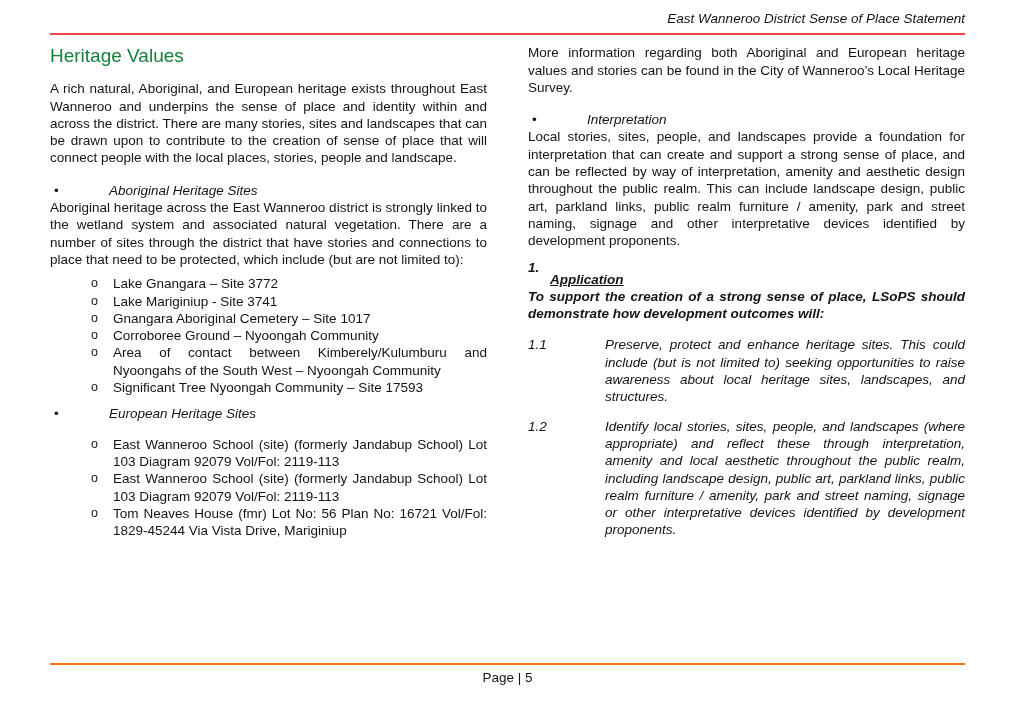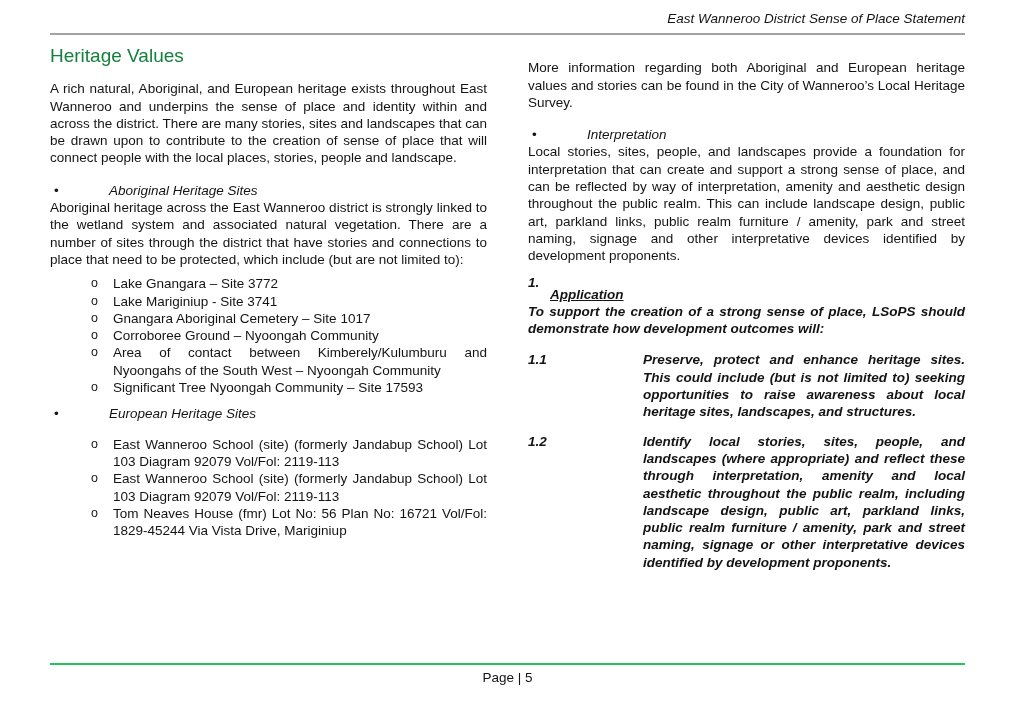--- a/index.html
+++ b/index.html
@@ -7,70 +7,70 @@
   body {
     font-family: "Liberation Sans", sans-serif;
     color: #141414;
     font-size: 13.5px;
     line-height: 17.3px;
     position: relative;
   }
   .page { padding: 10px 51px 0 50px; position: relative; height: 702px; }
 
   
-  .doc-header { border-bottom: 2px solid #a3a3a3; padding-bottom: 6px; }
+  .doc-header { border-bottom: 2px solid #ef4444; padding-bottom: 6px; }
   .doc-header .title {
     display: block;
     text-align: right;
     font-style: italic;
     font-size: 13.5px;
   }
 
   
   .columns { display: flex; gap: 41px; margin-top: 9px; }
   .col { width: 437px; }
 
   h1.section-heading {
     color: #15803d;
     font-size: 19px;
     font-weight: 400;
     line-height: 23px;
     margin-bottom: 13px;
   }
 
   p.body-text { text-align: justify; }
-  .col-right > p.body-text:first-child { margin-top: 15px; }
+  .col-right > p.body-text:first-child { margin-top: 0; }
 
   
   .bullet-row { display: flex; margin-top: 15px; }
   .bullet-row .marker { width: 59px; padding-left: 4px; flex: 0 0 auto; }
   .bullet-row .label { font-style: italic; }
 
   
   .o-list { margin-top: 7px; }
   .o-item { display: flex; }
   .o-item .marker { width: 22px; margin-left: 41px; flex: 0 0 auto; font-size: 12.5px; }
   .o-item .text { flex: 1 1 auto; text-align: justify; }
 
   
   .application-heading { display: flex; margin-top: 9px; font-weight: bold; font-style: italic; }
   .application-heading .num { width: 22px; flex: 0 0 auto; }
   .application-heading .word { text-decoration: underline; margin-top: 12px; }
 
   p.bold-italic { font-weight: bold; font-style: italic; text-align: justify; }
 
-  .clause { display: flex; margin-top: 14px; font-weight: bold; font-style: italic; gap: 38px; }
+  .clause { display: flex; margin-top: 14px; font-weight: normal; font-style: italic; }
   .clause .num { width: 47px; flex: 0 0 auto; }
   .clause .text { flex: 1 1 auto; text-align: justify; margin-left: 30px; }
 
   
   .doc-footer {
     position: absolute;
     left: 50px; right: 51px; top: 663px;
-    border-top: 2px solid #22c55e;
+    border-top: 2px solid #f97316;
     text-align: center;
     padding-top: 4px;
     font-size: 13.5px;
   }
 </style>
 </head>
 <body>
 
 <div class="page">
 

